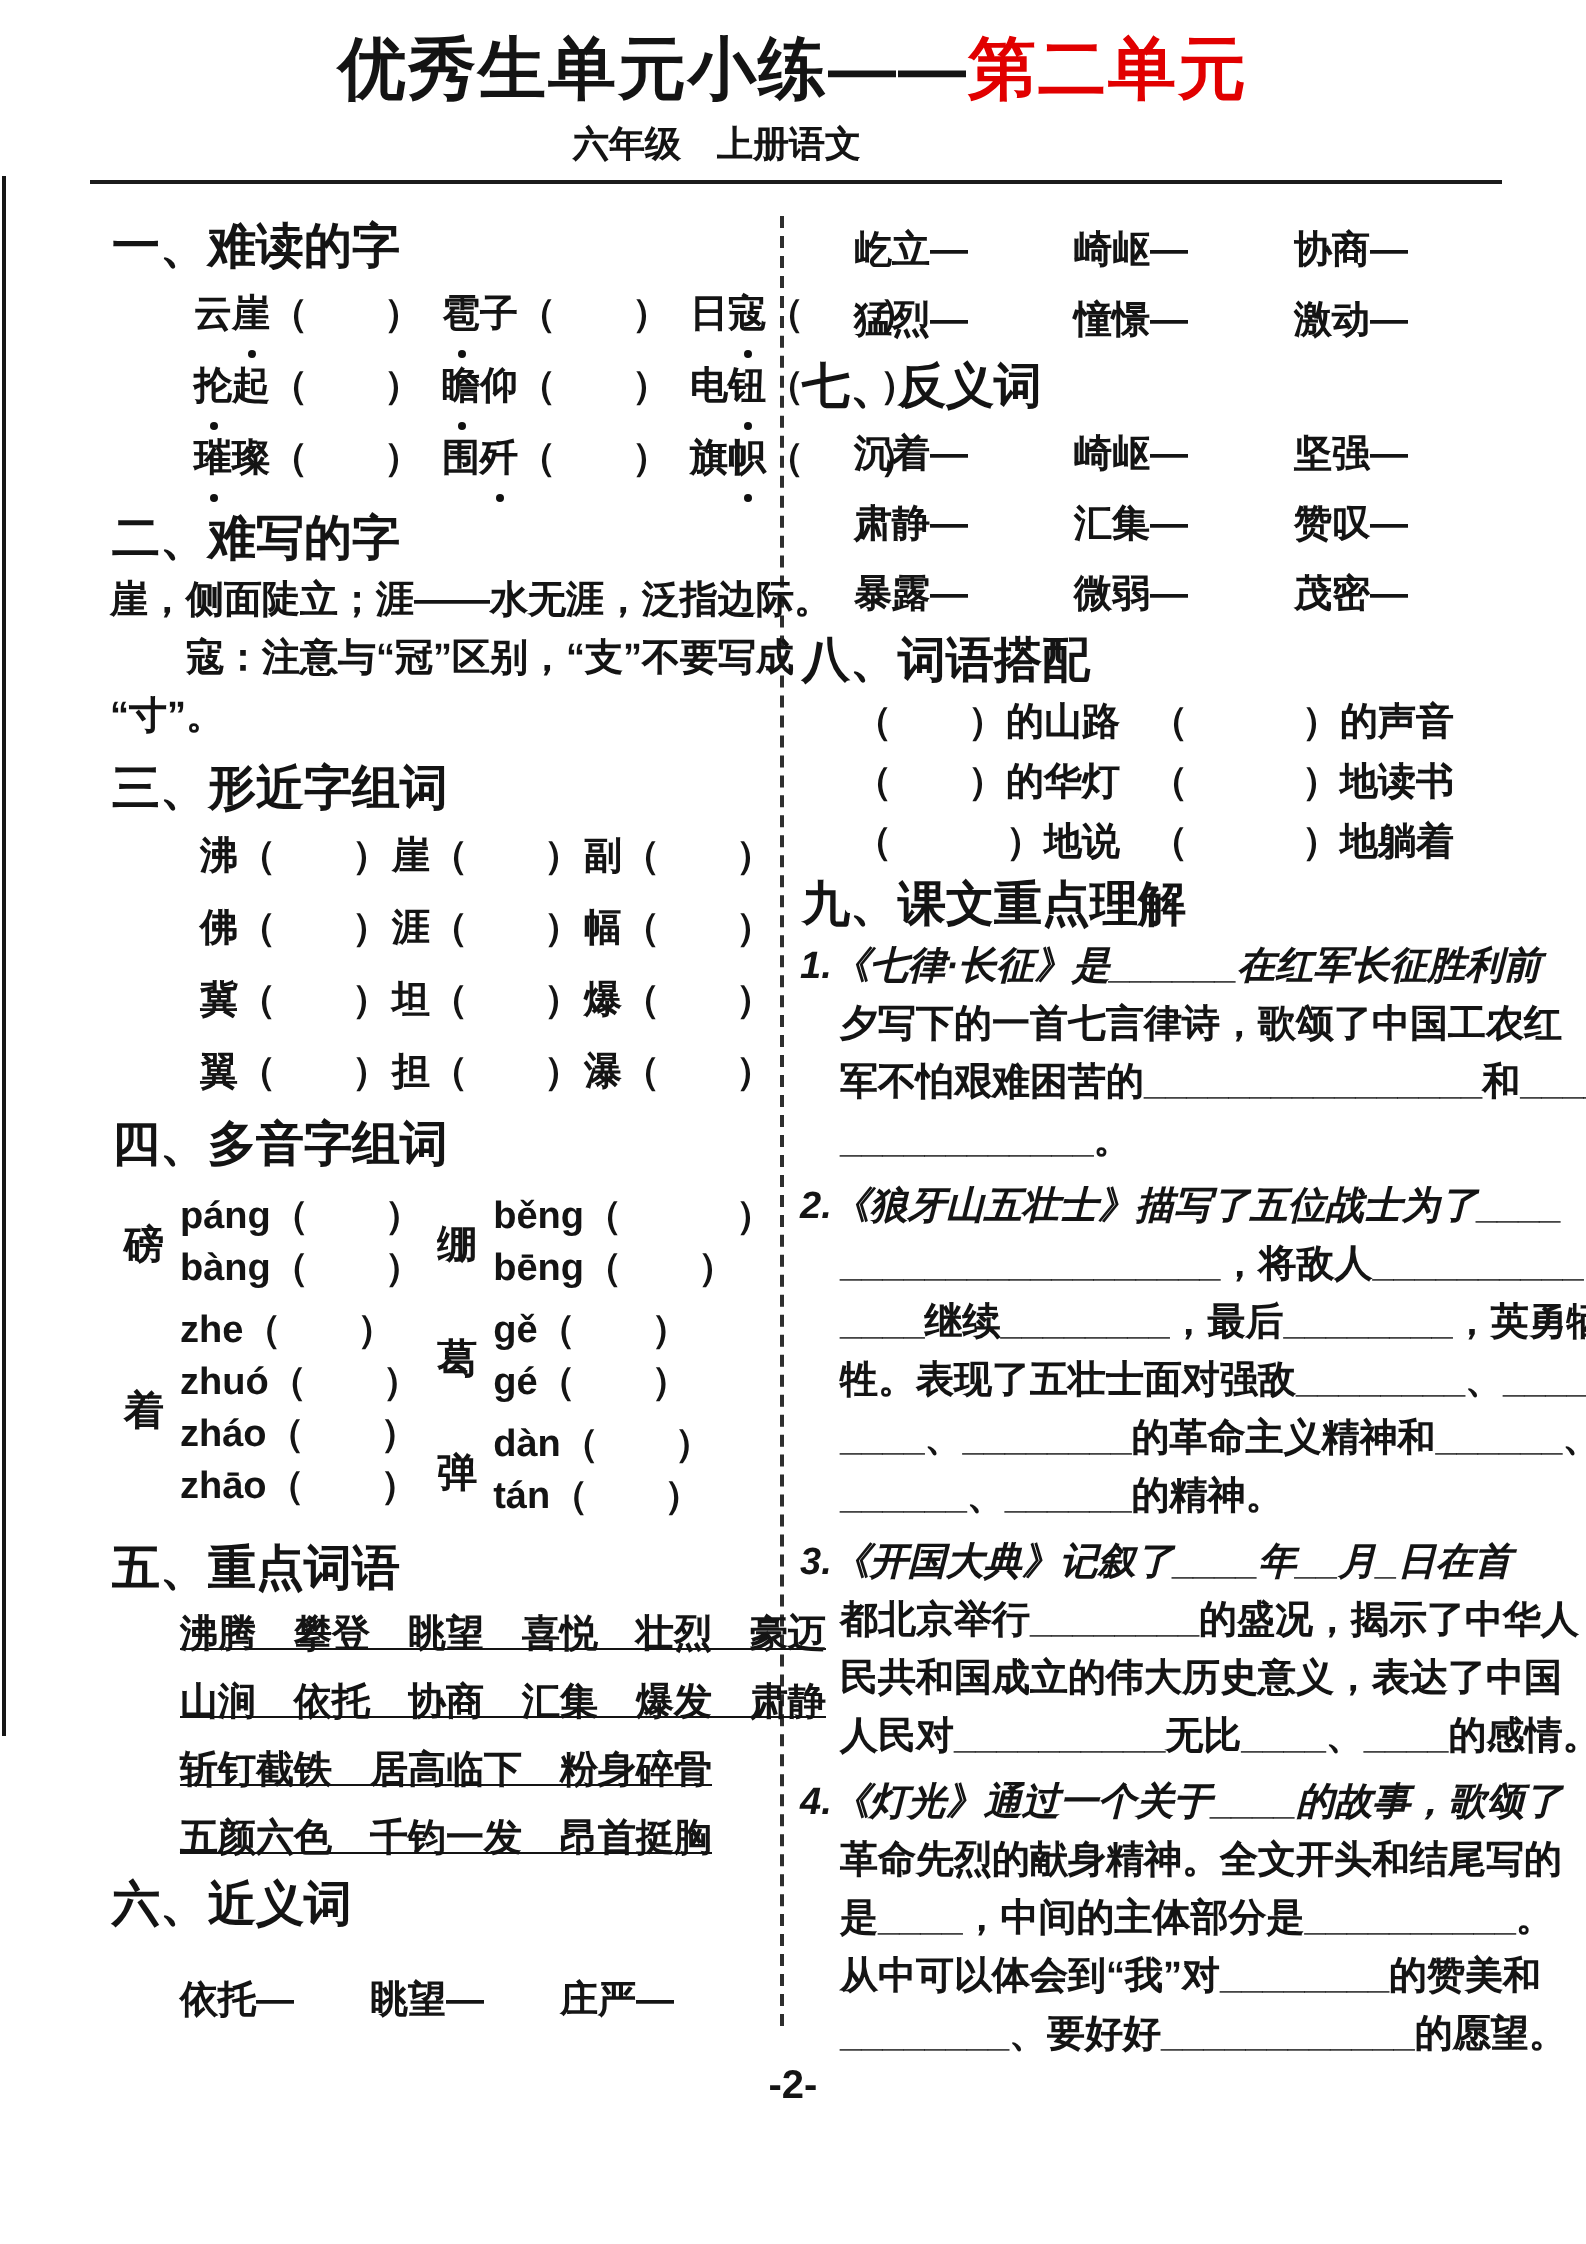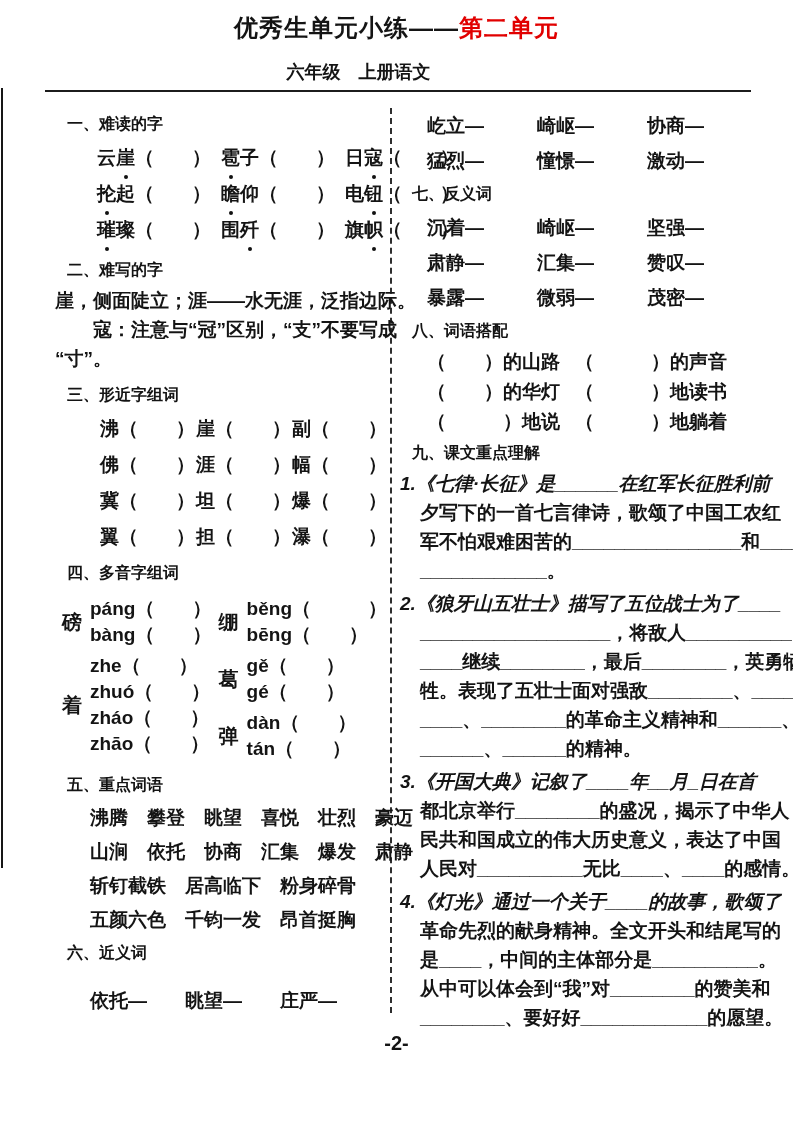--- a/index.html
+++ b/index.html
@@ -11,21 +11,21 @@
     overflow:hidden;
     font-family:"Liberation Sans","DejaVu Sans",sans-serif;
     color:#141414;
     font-weight:600;
     font-size:19px;
   }
   
   .title {
     position:absolute; top:12px; left:0; width:100%;
     text-align:center;
-    font-size:24px; font-weight:900;
+    font-size:34px; font-weight:900;
     letter-spacing:1px;
     white-space:nowrap;
   }
   .title .red { color:#e10000; }
   .subtitle {
     position:absolute; top:60px; left:0; width:100%;
     text-align:center; font-size:18px; font-weight:800;
     transform:translateX(-38px);
   }
   .head-rule {
@@ -37,21 +37,21 @@
     background:#161616;
   }
   .divider {
     position:absolute; top:108px; left:390px; width:0; height:905px;
     border-left:2px dashed #2e2e2e;
   }
   
   .col { position:absolute; top:108px; }
   .col-left  { left:55px;  width:332px; }
   .col-right { left:400px; width:360px; }
-  .sec-h { font-size:16px; font-weight:800; line-height:28px; margin:2px 12px 2px; }
+  .sec-h { font-size:24px; font-weight:800; line-height:28px; margin:2px 1px 2px; }
   .mt8 { margin-top:8px; } .mt4 { margin-top:4px; } .mt2 { margin-top:2px; }
   
   .s1-row { display:flex; line-height:36px; padding-left:30px; }
   .s1-row .w { width:112px; white-space:nowrap;margin-left:12px; }
   .s1-row .w:last-child { width:auto; }
   .dm { position:relative; display:inline-block; }
   .dm::after {
     content:""; position:absolute; left:50%; bottom:-3px;
     width:4px; height:4px; border-radius:50%; background:#111;
     transform:translateX(-50%);
@@ -64,21 +64,21 @@
   .s3-row span { width:110px; white-space:nowrap; }
   .s3-row span:last-child { width:auto; }
   
   .s4-wrap { display:flex; padding-left:7px; margin-top:4px; }
   .s4-colL { width:165px; }
   .s4-colR { width:auto; }
   .pp-group { display:flex; align-items:center; margin:5px 0; }
   .pp-char { width:28px; font-size:20px; }
   .pp-reads div { line-height:26px; white-space:nowrap; }
   
-  .s5-row { line-height:34px; padding-left:35px; white-space:nowrap; }
+  .s5-row { line-height:34px; padding-left:35px; white-space:nowrap;text-decoration:underline; }
   
   .pair-row { display:flex; line-height:35px; }
   .pair-row.left-ind  { padding-left:35px; }
   .pair-row.right-ind { padding-left:27px; }
   .pair-row span { white-space:nowrap; }
   .pair-row.w95  span { width:95px;margin-top:14px; }
   .pair-row.w110 span { width:110px; }
   .pair-row span:last-child { width:auto; }
   
   .s8-row { display:flex; line-height:30px; padding-left:27px; }

